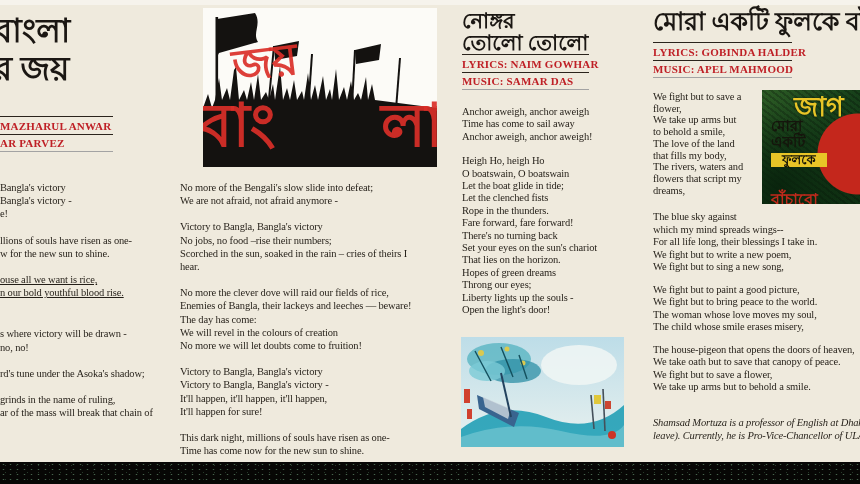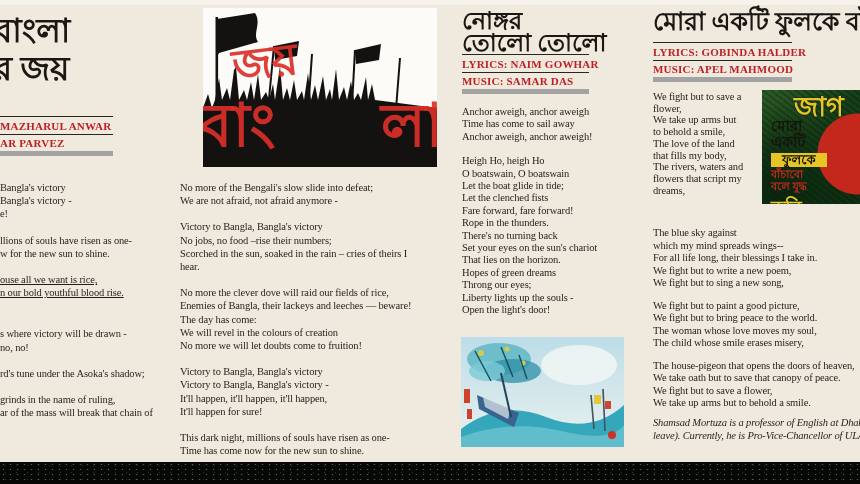--- a/index.html
+++ b/index.html
@@ -6,25 +6,25 @@
   .page{
     position:relative; width:860px; height:484px; overflow:hidden;
     background:#efeadd; color:#241f18;
     font-family:"Liberation Serif", serif;
   }
   .top-edge{position:absolute;left:0;top:0;width:860px;height:5px;background:rgba(255,255,255,.45);}
   .abs{position:absolute;}
   
   .bn-title{margin:0;font-weight:600;color:#1b1713;}
   .t-col1{left:-6px;top:12px;font-size:33px;line-height:38px;}
-  .t-col3{left:462px;top:10px;font-size:24px;line-height:22px;}
+  .t-col3{left:462px;top:10px;font-size:21px;line-height:22px;}
   .t-col4{left:653px;top:8px;font-size:25px;line-height:27px;width:230px;}
   .t-col4 .line{white-space:nowrap;}
   
-  .credits{border-bottom:5px solid #a3a3a3;}
+  .credits{border-bottom:1px solid #a3a3a3;}
   .credit-line{
     border-top:1px solid #2a241c; padding:2.5px 0 2px;
     color:#bf2026; font-weight:bold; font-size:11px; letter-spacing:.2px;
     white-space:nowrap;
   }
   .credits-col1{left:0; top:116px; width:113px;}
   .credits-col3{left:462px; top:54px; width:127px;}
   .credits-col4{left:653px; top:42px; width:139px;}
   
   .poem .line{font-size:10.5px; letter-spacing:-.15px; white-space:pre; color:#241f18;}
@@ -34,42 +34,42 @@
   .poem-col1 .stanza:nth-child(3){margin-bottom:28px;text-decoration:underline;}
   .poem-col2{left:180px; top:181px;}
   .poem-col2 .line{line-height:13.2px;}
   .poem-col3{left:462px; top:106px;}
   .poem-col3 .line{line-height:12.4px;}
   .poem-col3 .stanza{margin-bottom:12px;}
   .poem-col4{left:653px; top:91px;}
   .poem-col4 .line{line-height:12.5px;}
   .poem-col4 .stanza{margin-bottom:10px;}
   .poem-col4 .stanza:first-child .line{line-height:11.7px;}
-  .poem-col4 .stanza:first-child{margin-bottom:31px;}
+  .poem-col4 .stanza:first-child{margin-bottom:15px;}
   .bio{left:653px; top:417px;}
   .bio-line{font-style:italic; font-size:10.5px; line-height:12.5px; white-space:pre; letter-spacing:-.15px;}
   
   .poster{left:203px; top:8px; width:234px; height:159px; margin:0; background:#fcfbf7; overflow:hidden;}
   
   .painting{left:461px; top:337px; width:163px; height:110px; margin:0; overflow:hidden;}
   
   .flagposter{
     left:762px; top:90px; width:104px; height:114px; margin:0; overflow:hidden;
     background:
       radial-gradient(circle at 96px 64px, #c4271c 0 40px, rgba(196,39,28,0) 41px),
       radial-gradient(circle at 15% 85%, rgba(8,34,12,.9), rgba(8,34,12,0) 65%),
       repeating-linear-gradient(37deg, rgba(0,0,0,.22) 0 2px, rgba(0,0,0,0) 2px 5px),
       linear-gradient(135deg,#2d5c25,#17401a 45%,#0e2f12);
   }
   .fp-top{position:absolute; top:-4px; left:32px; color:#e8c527; font-weight:bold; font-size:27px; white-space:nowrap; text-shadow:0 0 2px rgba(0,0,0,.6);}
   .fp-lines{position:absolute; left:9px; top:28px;}
   .fp-l{white-space:nowrap; font-weight:bold;}
   .fp-black{color:#15150c; font-size:15px; line-height:16px;}
   .fp-hl{background:#e8c527; color:#141408; font-size:13px; line-height:14px; display:inline-block; padding:0 11px; margin:1px 0;}
-  .fp-red{color:#bf2a1c; font-size:11px; line-height:12px;}
+  .fp-red{color:#bf2a1c; font-size:16px; line-height:12px;margin-top:26px;}
   .fp-yellow{color:#e8c527; font-size:20px; line-height:22px; margin-top:5px;}
   
   .bottom-band{
     left:0; top:462px; width:860px; height:22px;
     background-color:#070705;
     background-image:
       radial-gradient(rgba(124,176,136,.55) .6px, transparent 1.1px),
       radial-gradient(rgba(90,140,100,.38) .5px, transparent 1px);
     background-size:7px 5px, 11px 7px;
   }
@@ -178,22 +178,22 @@
       <div class="stanza">
         <div class="line">Anchor aweigh, anchor aweigh</div>
         <div class="line">Time has come to sail away</div>
         <div class="line">Anchor aweigh, anchor aweigh!</div>
       </div>
       <div class="stanza">
         <div class="line">Heigh Ho, heigh Ho</div>
         <div class="line">O boatswain, O boatswain</div>
         <div class="line">Let the boat glide in tide;</div>
         <div class="line">Let the clenched fists</div>
+        <div class="line">Rope in the thunders.</div>
         <div class="line">Fare forward, fare forward!</div>
-        <div class="line">Rope in the thunders.</div>
         <div class="line">There's no turning back</div>
         <div class="line">Set your eyes on the sun's chariot</div>
         <div class="line">That lies on the horizon.</div>
         <div class="line">Hopes of green dreams</div>
         <div class="line">Throng our eyes;</div>
         <div class="line">Liberty lights up the souls -</div>
         <div class="line">Open the light's door!</div>
       </div>
     </div>
 

